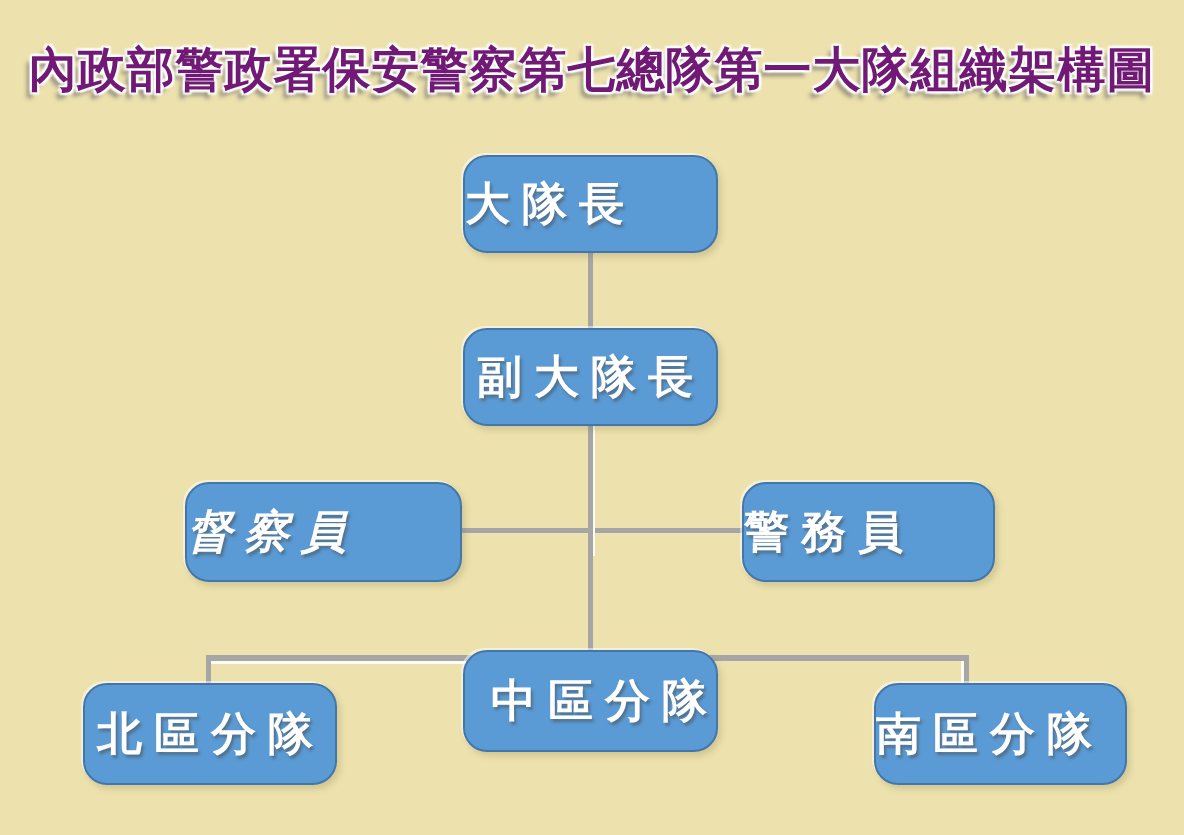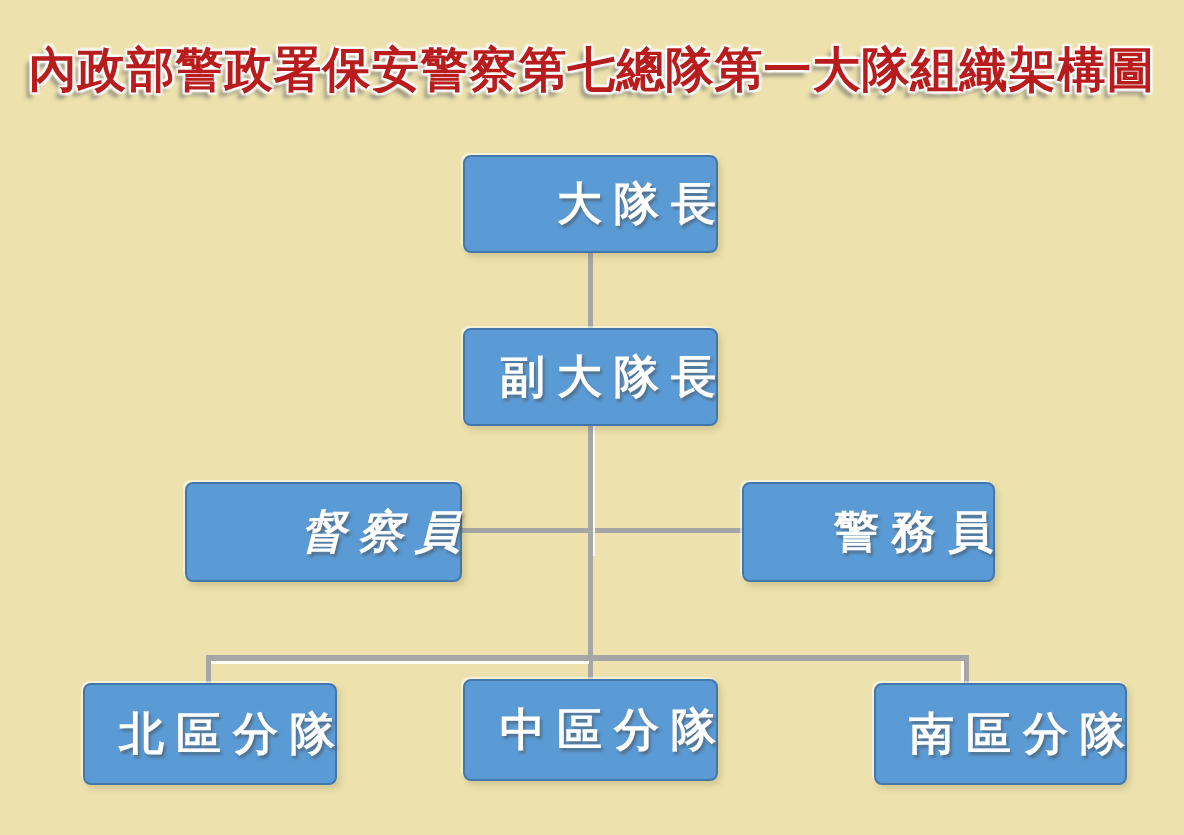--- a/index.html
+++ b/index.html
@@ -12,21 +12,21 @@
   }
   
   .title{
     position:absolute;
     top:38px;left:0;width:100%;
     margin:0;
     text-align:center;
     font-size:48px;
     font-weight:bold;
     letter-spacing:1px;
-    color:#b91c1c;
+    color:#701a75;
     text-shadow:
       0 0 2px #ffffff, 0 0 4px #ffffff,
       2px 2px 2px #ffffff, -2px -2px 2px #ffffff,
       2px -2px 2px #ffffff, -2px 2px 2px #ffffff,
       -5px 6px 4px rgba(100,100,100,0.65);
     z-index:3;
   }
   
   .conn{position:absolute;background:#A6A6A6;z-index:1;}
   .c-top        {left:588px;top:250px;width:5px;height:82px;}
@@ -37,37 +37,37 @@
   .c-drop-right {left:964px;top:655px;width:5px;height:30px;}
   .accent{position:absolute;z-index:1;background:#FCFBF4;}
   .w-main       {left:593px;top:426px;width:2px;height:130px;}
   .w-bar        {left:211px;top:661px;width:378px;height:3px;}
   .w-drop-right {left:961px;top:661px;width:3px;height:23px;}
   
   .node{
     position:absolute;
     background:#5B9BD5;
     border:2px solid #4377AC;
-    border-radius:8px;
-    display:flex;align-items:center;justify-content:flex-end;
+    border-radius:24px;
+    display:flex;align-items:center;justify-content:flex-start;
     color:#FFFFFF;
     font-weight:bold;
     font-size:45px;
     z-index:2;
     box-shadow:-2px -2px 0 rgba(255,255,255,0.5), 3px 4px 6px rgba(110,100,60,0.22);
     text-shadow:2px 3px 3px rgba(70,70,70,0.5);
     box-sizing:border-box;
   }
   .node span{letter-spacing:12px;margin-right:-12px;white-space:nowrap;}
   .n-commander {left:463px;top:155px;width:255px;height:98px;}
   .n-deputy    {left:463px;top:328px;width:255px;height:98px;padding-left:12px;}
   .n-inspector {left:185px;top:482px;width:277px;height:100px;font-style:italic;}
   .n-officer   {left:742px;top:482px;width:253px;height:100px;}
   .n-north     {left:83px; top:683px;width:254px;height:102px;padding-left:12px;}
-  .n-central   {left:463px;top:679px;width:255px;height:102px;}
+  .n-central   {left:463px;top:650px;width:255px;height:102px;padding-left:26px;}
   .n-south     {left:830px;top:683px;width:253px;height:102px;margin-left:44px;}
 </style>
 </head>
 <body>
 
 <div class="stage">
 
   <h1 class="title">內政部警政署保安警察第七總隊第一大隊組織架構圖</h1>
 
   <div class="conn c-top"></div>

